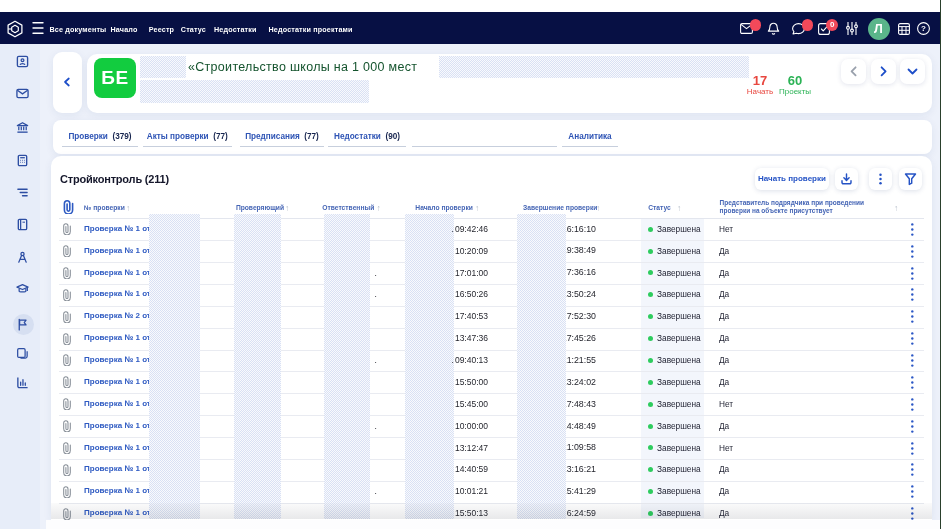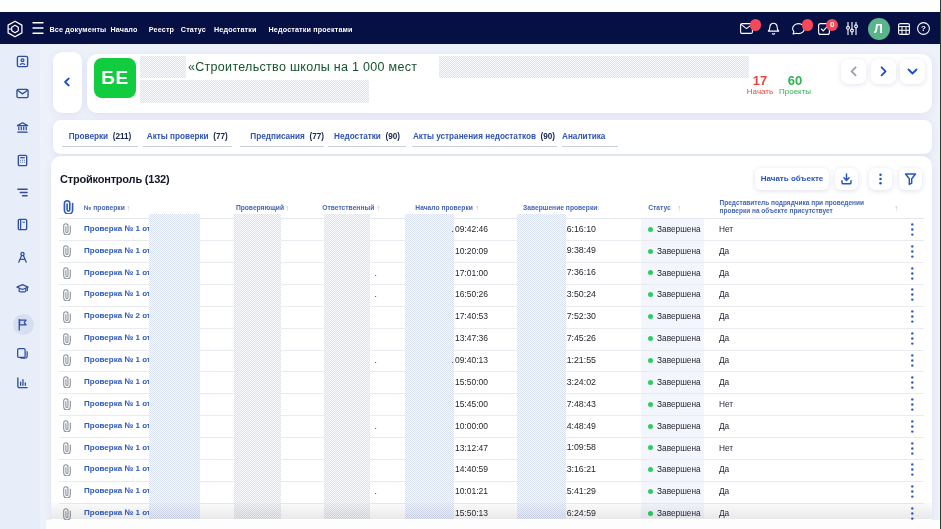--- a/index.html
+++ b/index.html
@@ -134,35 +134,34 @@
     </svg>
 <div class="abs card" style="left:870.5px;top:59px;width:25px;height:25px;border-radius:7px;box-shadow:0 1px 5px rgba(40,60,120,.14)"></div>
     <svg class="abs" style="left:870.5px;top:59px" width="25" height="25" viewBox="0 0 25 25" fill="none">
       <path d="M10.6 8.3 L14.6 12.3 L10.6 16.3" stroke="#1d4ec9" stroke-width="1.8" stroke-linecap="round" stroke-linejoin="round"></path>
     </svg>
 <div class="abs card" style="left:900px;top:59px;width:25px;height:25px;border-radius:7px;box-shadow:0 1px 5px rgba(40,60,120,.14)"></div>
     <svg class="abs" style="left:900px;top:59px" width="25" height="25" viewBox="0 0 25 25" fill="none">
       <path d="M8.5 10.5 L12.5 14.5 L16.5 10.5" stroke="#1d4ec9" stroke-width="1.8" stroke-linecap="round" stroke-linejoin="round"></path>
     </svg>
 <div class="abs card" style="left:52.5px;top:119.7px;width:879px;height:34.6px;border-radius:8px"></div>
-<div class="abs" style="left:62px;top:131.5px;width:76px;height:14px;font-size:8.2px;font-weight:700;color:#2e54b5;text-align:center;white-space:nowrap">Проверки&nbsp; <b style="color:#16244e">(211)</b></div>
+<div class="abs" style="left:62px;top:131.5px;width:76px;height:14px;font-size:8.2px;font-weight:700;color:#2e54b5;text-align:center;white-space:nowrap">Проверки&nbsp; <b style="color:#16244e">(379)</b></div>
 <div class="abs" style="left:62px;top:145.5px;width:76px;height:1px;background:#c7cfdd"></div>
 <div class="abs" style="left:142.5px;top:131.5px;width:89.5px;height:14px;font-size:8.2px;font-weight:700;color:#2e54b5;text-align:center;white-space:nowrap">Акты проверки&nbsp; <b style="color:#16244e">(77)</b></div>
 <div class="abs" style="left:142.5px;top:145.5px;width:89.5px;height:1px;background:#c7cfdd"></div>
-<div class="abs" style="left:240px;top:131.5px;width:84px;height:14px;font-size:8.2px;font-weight:700;color:#2e54b5;text-align:right;white-space:nowrap">Предписания&nbsp; <b style="color:#16244e">(77)</b></div>
+<div class="abs" style="left:240px;top:131.5px;width:84px;height:14px;font-size:8.2px;font-weight:700;color:#2e54b5;text-align:center;white-space:nowrap">Предписания&nbsp; <b style="color:#16244e">(77)</b></div>
 <div class="abs" style="left:240px;top:145.5px;width:84px;height:1px;background:#c7cfdd"></div>
 <div class="abs" style="left:328px;top:131.5px;width:78px;height:14px;font-size:8.2px;font-weight:700;color:#2e54b5;text-align:center;white-space:nowrap">Недостатки&nbsp; <b style="color:#16244e">(90)</b></div>
 <div class="abs" style="left:328px;top:145.5px;width:78px;height:1px;background:#c7cfdd"></div>
-<div class="abs" style="left:411.5px;top:131.5px;width:145px;height:14px;font-size:8.2px;font-weight:700;color:#2e54b5;text-align:center;white-space:nowrap">Акты устранения недостатков&nbsp; <b style="color:#16244e">(90)</b></div>
 <div class="abs" style="left:411.5px;top:145.5px;width:145px;height:1px;background:#c7cfdd"></div>
-<div class="abs" style="left:562px;top:131.5px;width:56px;height:14px;font-size:8.2px;font-weight:700;color:#2e54b5;text-align:left;white-space:nowrap">Аналитика</div>
+<div class="abs" style="left:562px;top:131.5px;width:56px;height:14px;font-size:8.2px;font-weight:700;color:#2e54b5;text-align:center;white-space:nowrap">Аналитика</div>
 <div class="abs" style="left:562px;top:145.5px;width:56px;height:1px;background:#c7cfdd"></div>
 <div class="abs card" style="left:51px;top:156px;width:880.5px;height:363.5px;border-radius:10px 10px 0 0"></div>
-<div class="abs" style="left:60px;top:173px;font-size:11px;font-weight:700;color:#15172b;letter-spacing:-.2px">Стройконтроль (132)</div>
-<div class="abs card" style="left:755px;top:168px;width:74px;height:22px;border-radius:6px;box-shadow:0 1px 5px rgba(40,60,120,.16);font-size:8px;font-weight:700;color:#2553c5;text-align:center;line-height:22px;white-space:nowrap">Начать объекте</div>
+<div class="abs" style="left:60px;top:173px;font-size:11px;font-weight:700;color:#15172b;letter-spacing:-.2px">Стройконтроль (211)</div>
+<div class="abs card" style="left:755px;top:168px;width:74px;height:22px;border-radius:6px;box-shadow:0 1px 5px rgba(40,60,120,.16);font-size:8px;font-weight:700;color:#2553c5;text-align:center;line-height:22px;white-space:nowrap">Начать проверки</div>
 <div class="abs card" style="left:835px;top:168px;width:23px;height:22px;border-radius:6px;box-shadow:0 1px 5px rgba(40,60,120,.16)"></div>
 <svg class="abs" style="left:835px;top:168px" width="23" height="22" viewBox="0 0 23 22" fill="none" stroke="#2553c5" stroke-width="1.45">
 <path d="M11.5 6 V12 M8.9 9.8 L11.5 12.4 L14.1 9.8" stroke-linecap="round" stroke-linejoin="round"></path>
 <path d="M7 12.8 V14.6 a1.2 1.2 0 0 0 1.2 1.2 H14.8 A1.2 1.2 0 0 0 16 14.6 V12.8" stroke-linecap="round"></path>
 </svg>
 <div class="abs card" style="left:869px;top:168px;width:23px;height:22px;border-radius:6px;box-shadow:0 1px 5px rgba(40,60,120,.16)"></div>
 <svg class="abs" style="left:869px;top:168px" width="23" height="22" viewBox="0 0 23 22">
 <circle cx="11.5" cy="6.7" r="1.25" fill="#2553c5"></circle>
       <circle cx="11.5" cy="11" r="1.25" fill="#2553c5"></circle>
       <circle cx="11.5" cy="15.3" r="1.25" fill="#2553c5"></circle>

